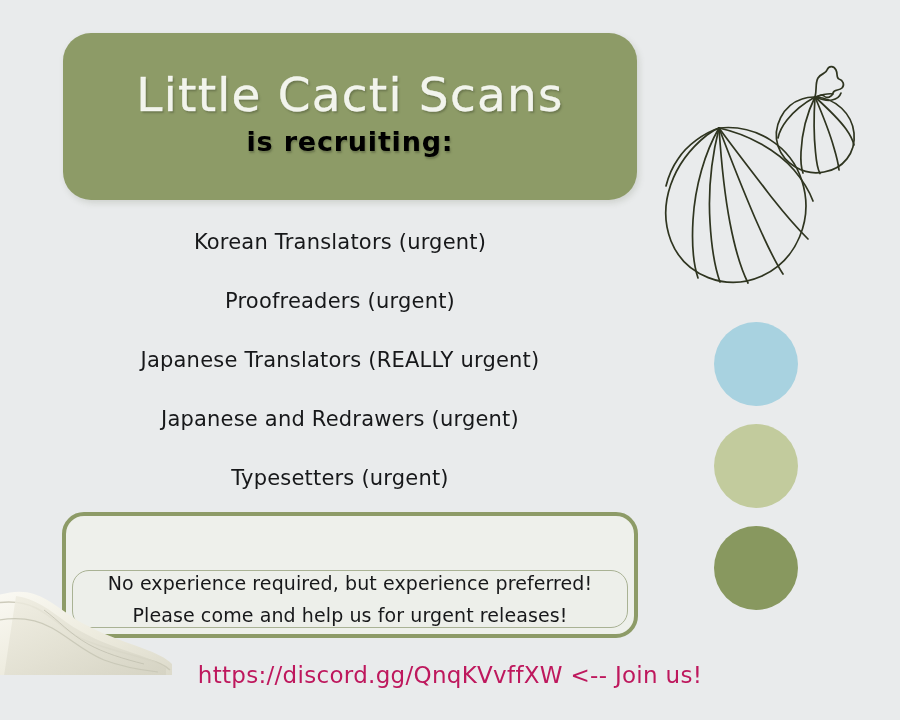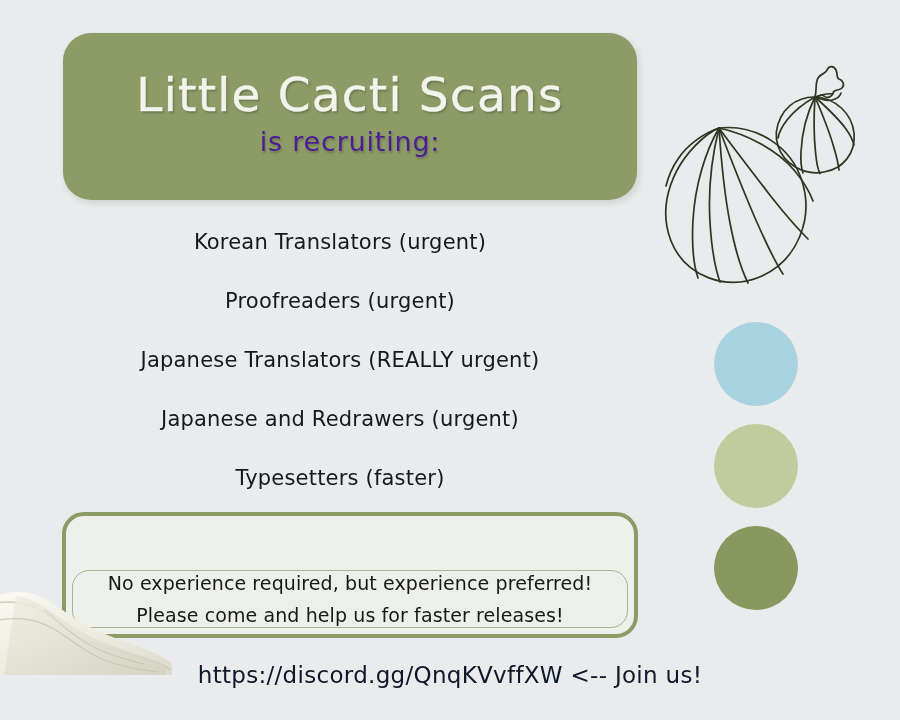--- a/index.html
+++ b/index.html
@@ -47,23 +47,23 @@
     color: #F2F4EC;
     text-shadow: 1.5px 2px 2px rgba(70,80,50,0.45);
     -webkit-text-stroke: 0.4px rgba(255,255,255,0.75);
     margin: 0 0 6px 0;
     text-align: center;
     white-space: nowrap;
   }
   #brand-subtitle {
     font-family: "DejaVu Sans", sans-serif;
     font-size: 27px;
-    font-weight: 400;
+    font-weight: 700;
     letter-spacing: 0.8px;
-    color: #4c1d95;
+    color: #000000;
     text-shadow: 1px 1.5px 2px rgba(70,80,50,0.45);
     margin: 0;
     text-align: right;
     white-space: nowrap;
   }
 
   
   #roles-list {
     position: absolute;
     left: 40px;
@@ -126,21 +126,21 @@
   #discord-line {
     position: absolute;
     left: 0px;
     top: 662px;
     width: 900px;
     text-align: center;
   }
   #discord-text {
     font-family: "DejaVu Sans", sans-serif;
     font-size: 23px;
-    color: #0f172a;
+    color: #be185d;
     letter-spacing: 0.3px;
     white-space: nowrap;
   }
 
   
   #cactus-illustration {
     position: absolute;
     left: 660px;
     top: 40px;
     width: 230px;
@@ -205,27 +205,27 @@
 
   <div class="swatch-circle" id="swatch-blue"></div>
   <div class="swatch-circle" id="swatch-sage"></div>
   <div class="swatch-circle" id="swatch-olive"></div>
 
   <div id="roles-list">
     <div class="role-item">Korean Translators (urgent)</div>
     <div class="role-item">Proofreaders (urgent)</div>
     <div class="role-item">Japanese Translators (REALLY urgent)</div>
     <div class="role-item">Japanese and Redrawers (urgent)</div>
-    <div class="role-item">Typesetters (faster)</div>
+    <div class="role-item">Typesetters (urgent)</div>
   </div>
 
   <div id="note-box-outer">
     <div id="note-box-inner">
       <div class="note-line">No experience required, but experience preferred!</div>
-      <div class="note-line">Please come and help us for faster releases!</div>
+      <div class="note-line">Please come and help us for urgent releases!</div>
     </div>
   </div>
 
   <div id="ribbon-decoration">
     <svg width="190" height="115" viewBox="0 0 190 115" xmlns="http://www.w3.org/2000/svg">
       <defs>
         <linearGradient id="ribA" x1="0" y1="0" x2="1" y2="1">
           <stop offset="0%" stop-color="#FBFAF4"></stop>
           <stop offset="55%" stop-color="#EDEBDE"></stop>
           <stop offset="100%" stop-color="#DCDACB"></stop>

